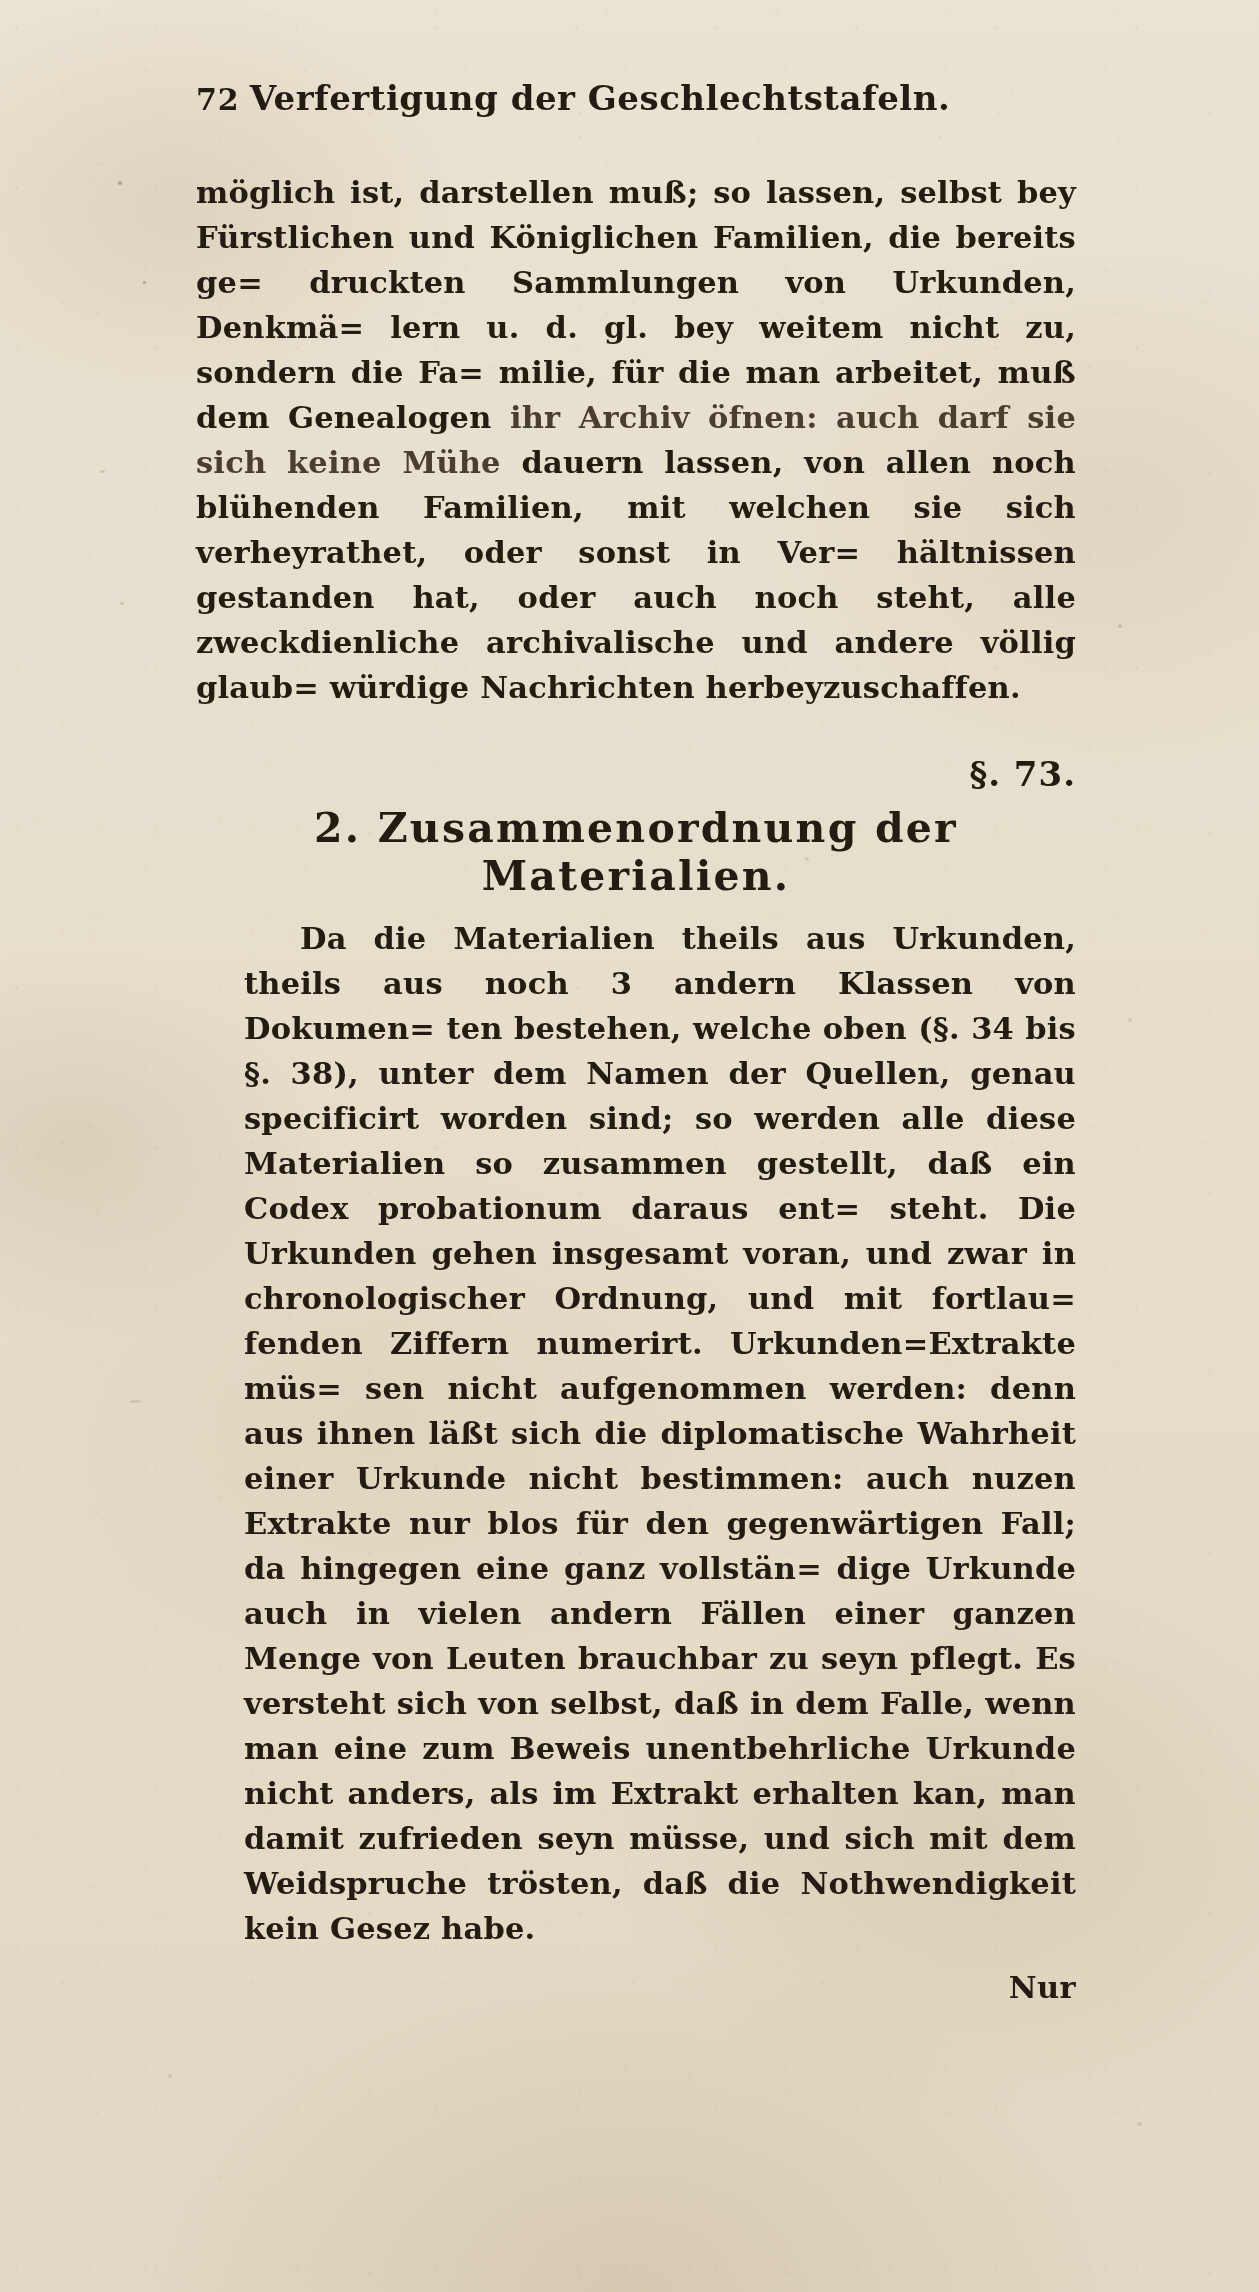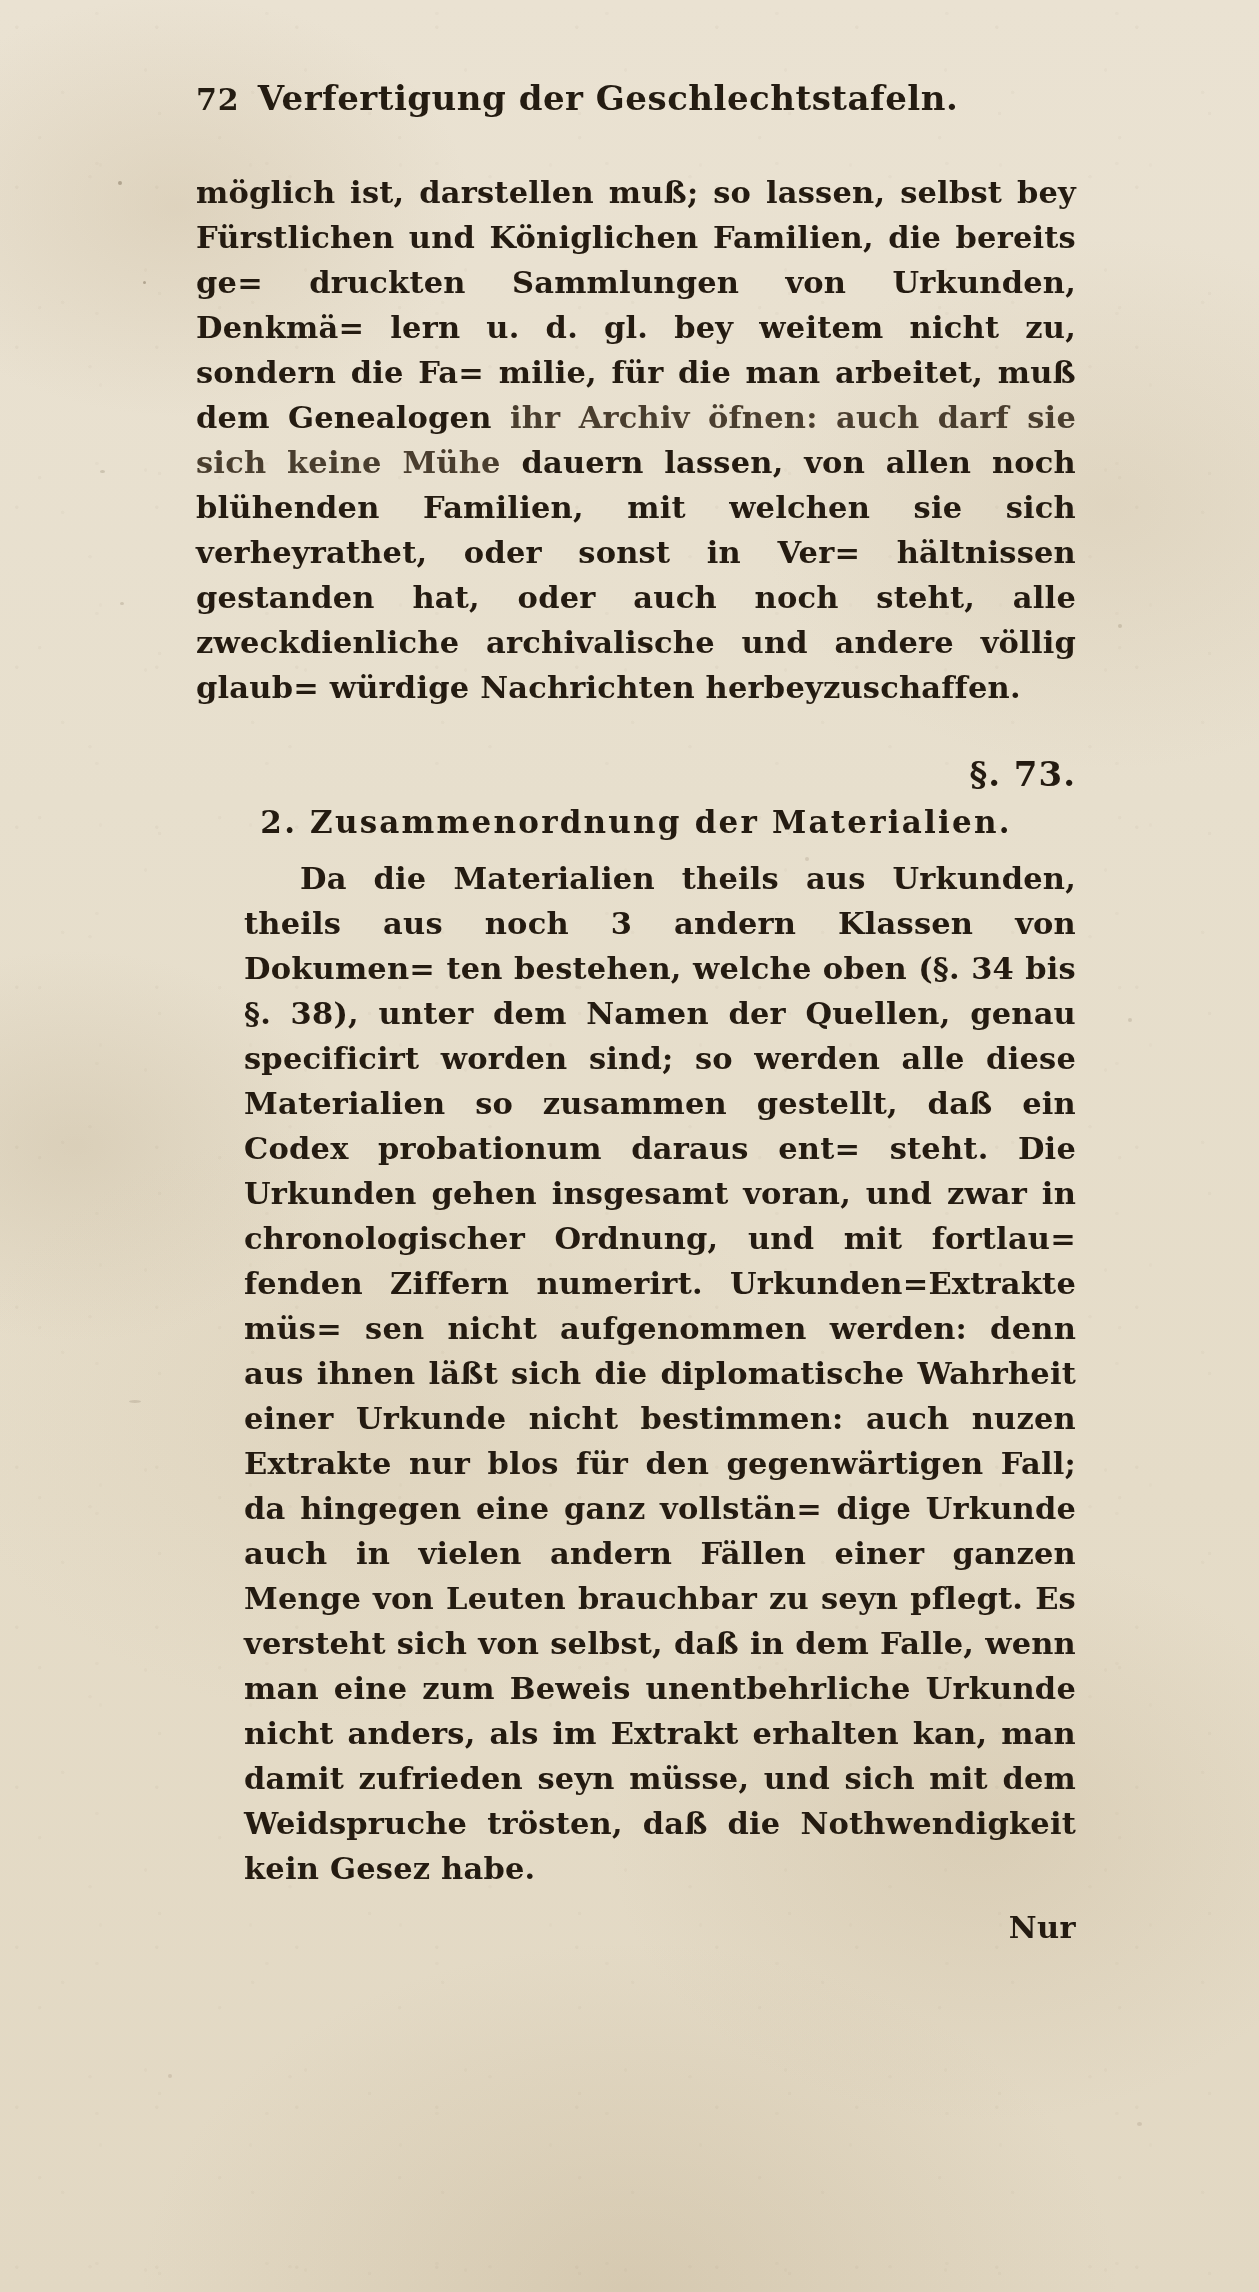--- a/index.html
+++ b/index.html
@@ -52,21 +52,21 @@
   }
   .textblock {
     position: absolute;
     left: 196px;
     top: 78px;
     width: 880px;
   }
   .header {
     display: flex;
     align-items: baseline;
-    gap: 18px;
+    gap: 10px;
     margin-bottom: 52px;
     white-space: nowrap;
   }
   .folio {
     font-size: 30px;
     letter-spacing: 1px;
     color: #241c12;
   }
   .running-title {
     font-size: 34px;
@@ -99,21 +99,21 @@
   .section-num {
     text-align: right;
     font-size: 34px;
     font-weight: 600;
     color: #241b11;
     margin: 44px 0 10px 0;
     letter-spacing: 1px;
   }
   .section-head {
     text-align: center;
-    font-size: 31px;
+    font-size: 41px;
     font-weight: 600;
     color: #241b11;
     margin: 0 0 16px 0;
     letter-spacing: 2.2px;
   }
   .catchword {
     text-align: right;
     font-size: 30.5px;
     font-weight: 600;
     color: #241b11;

